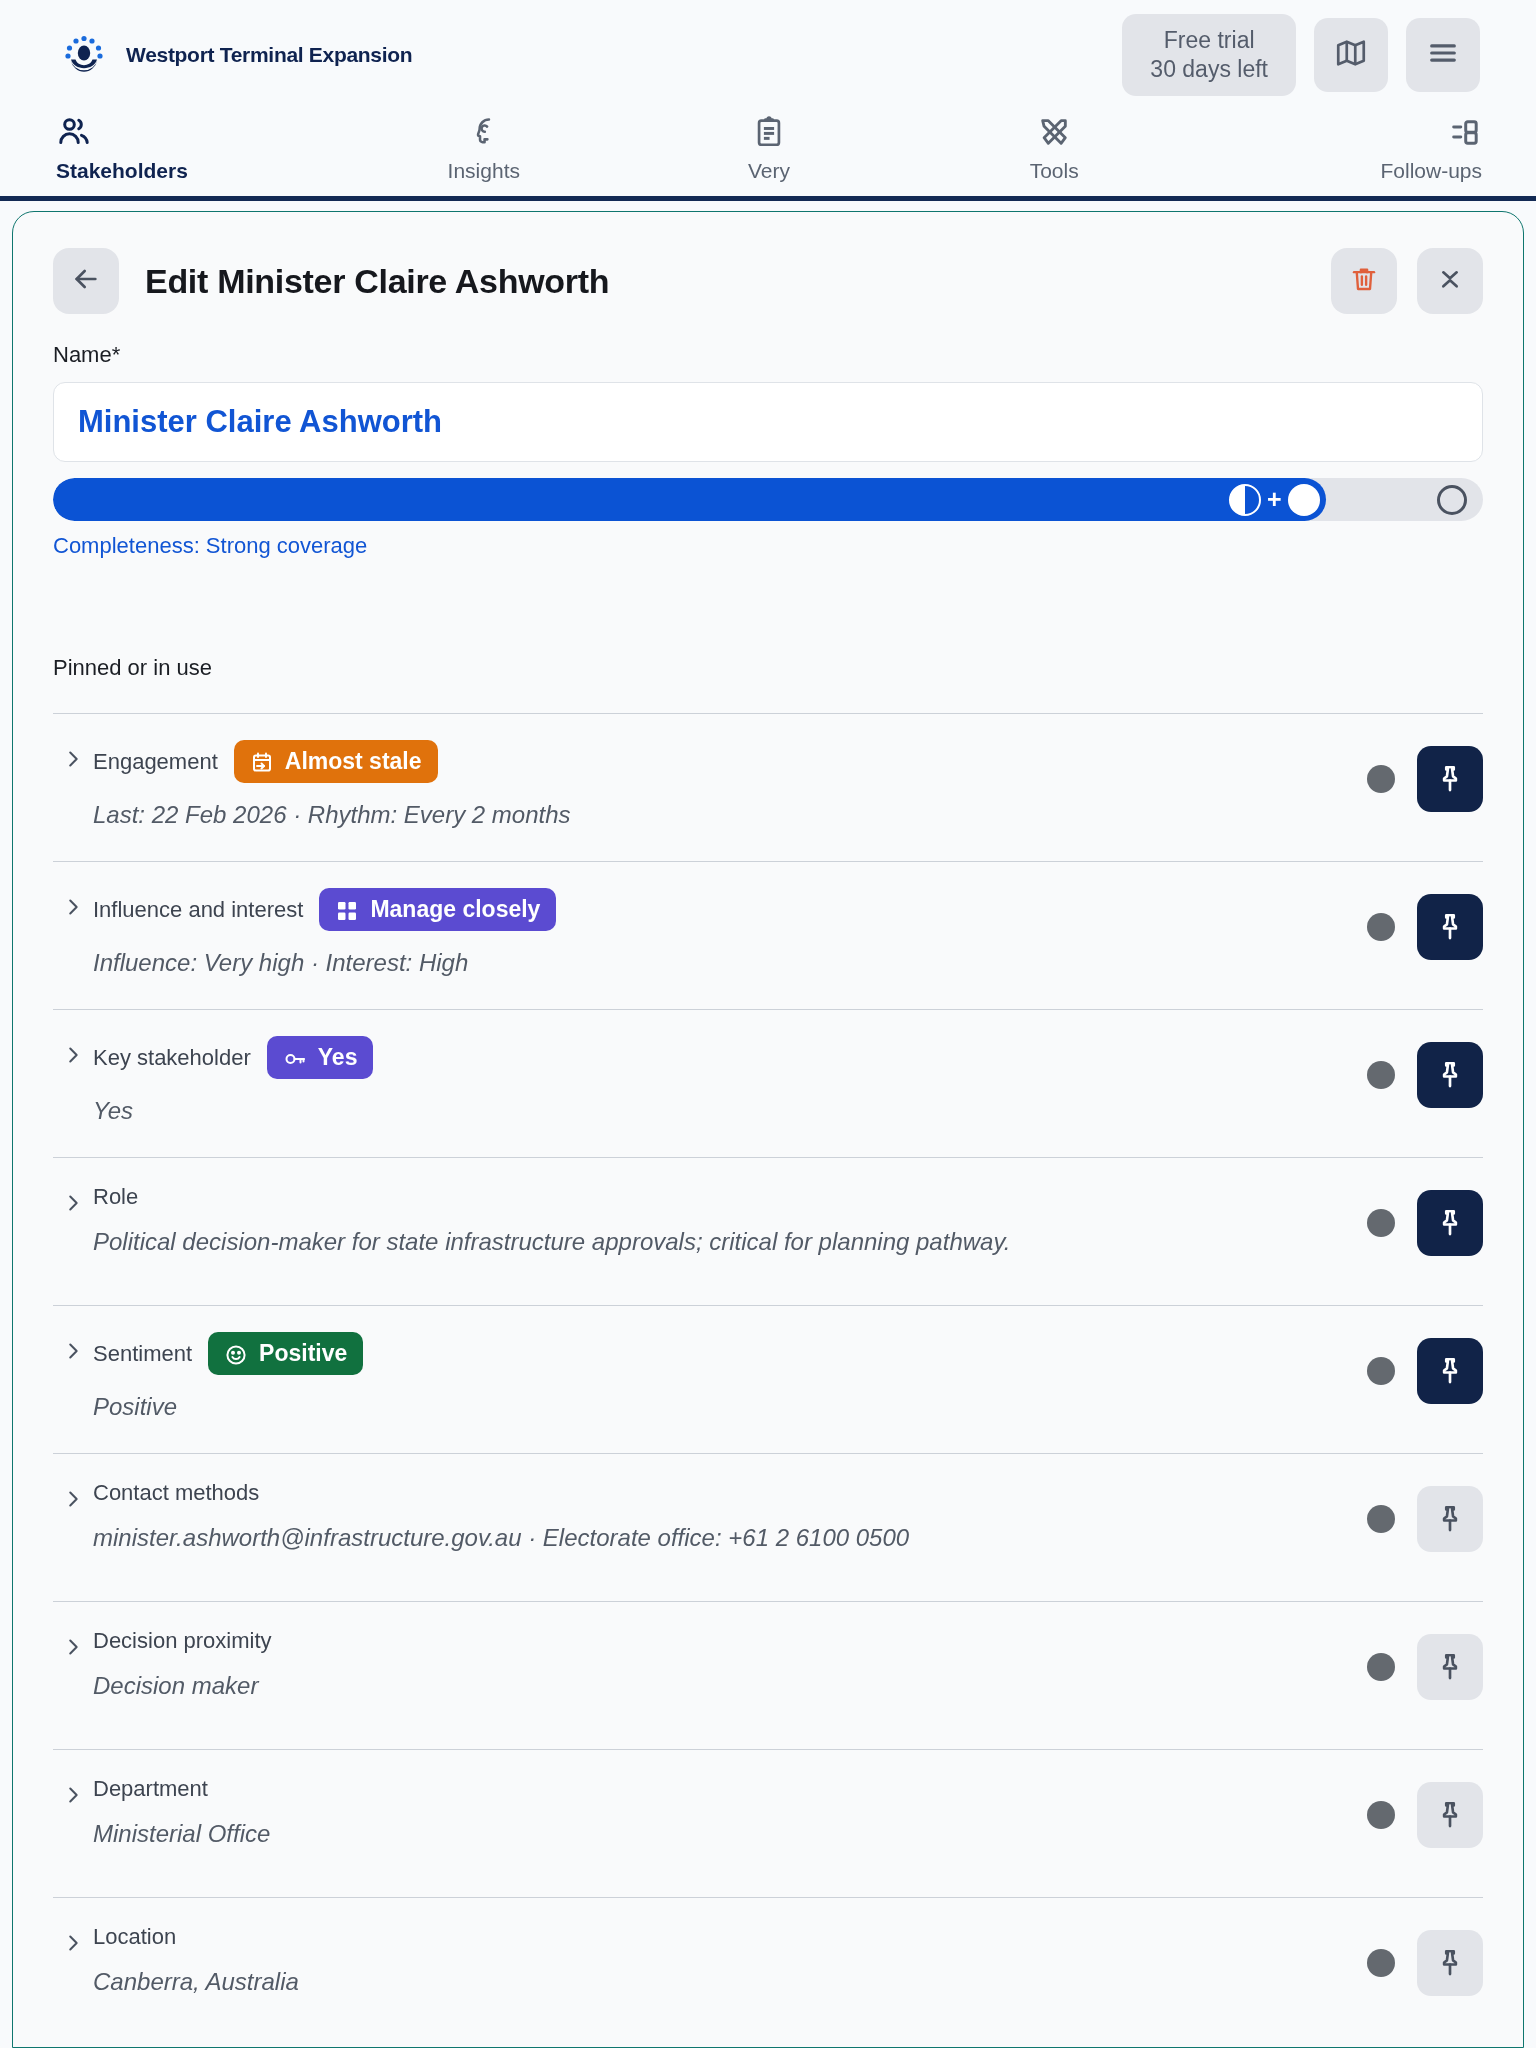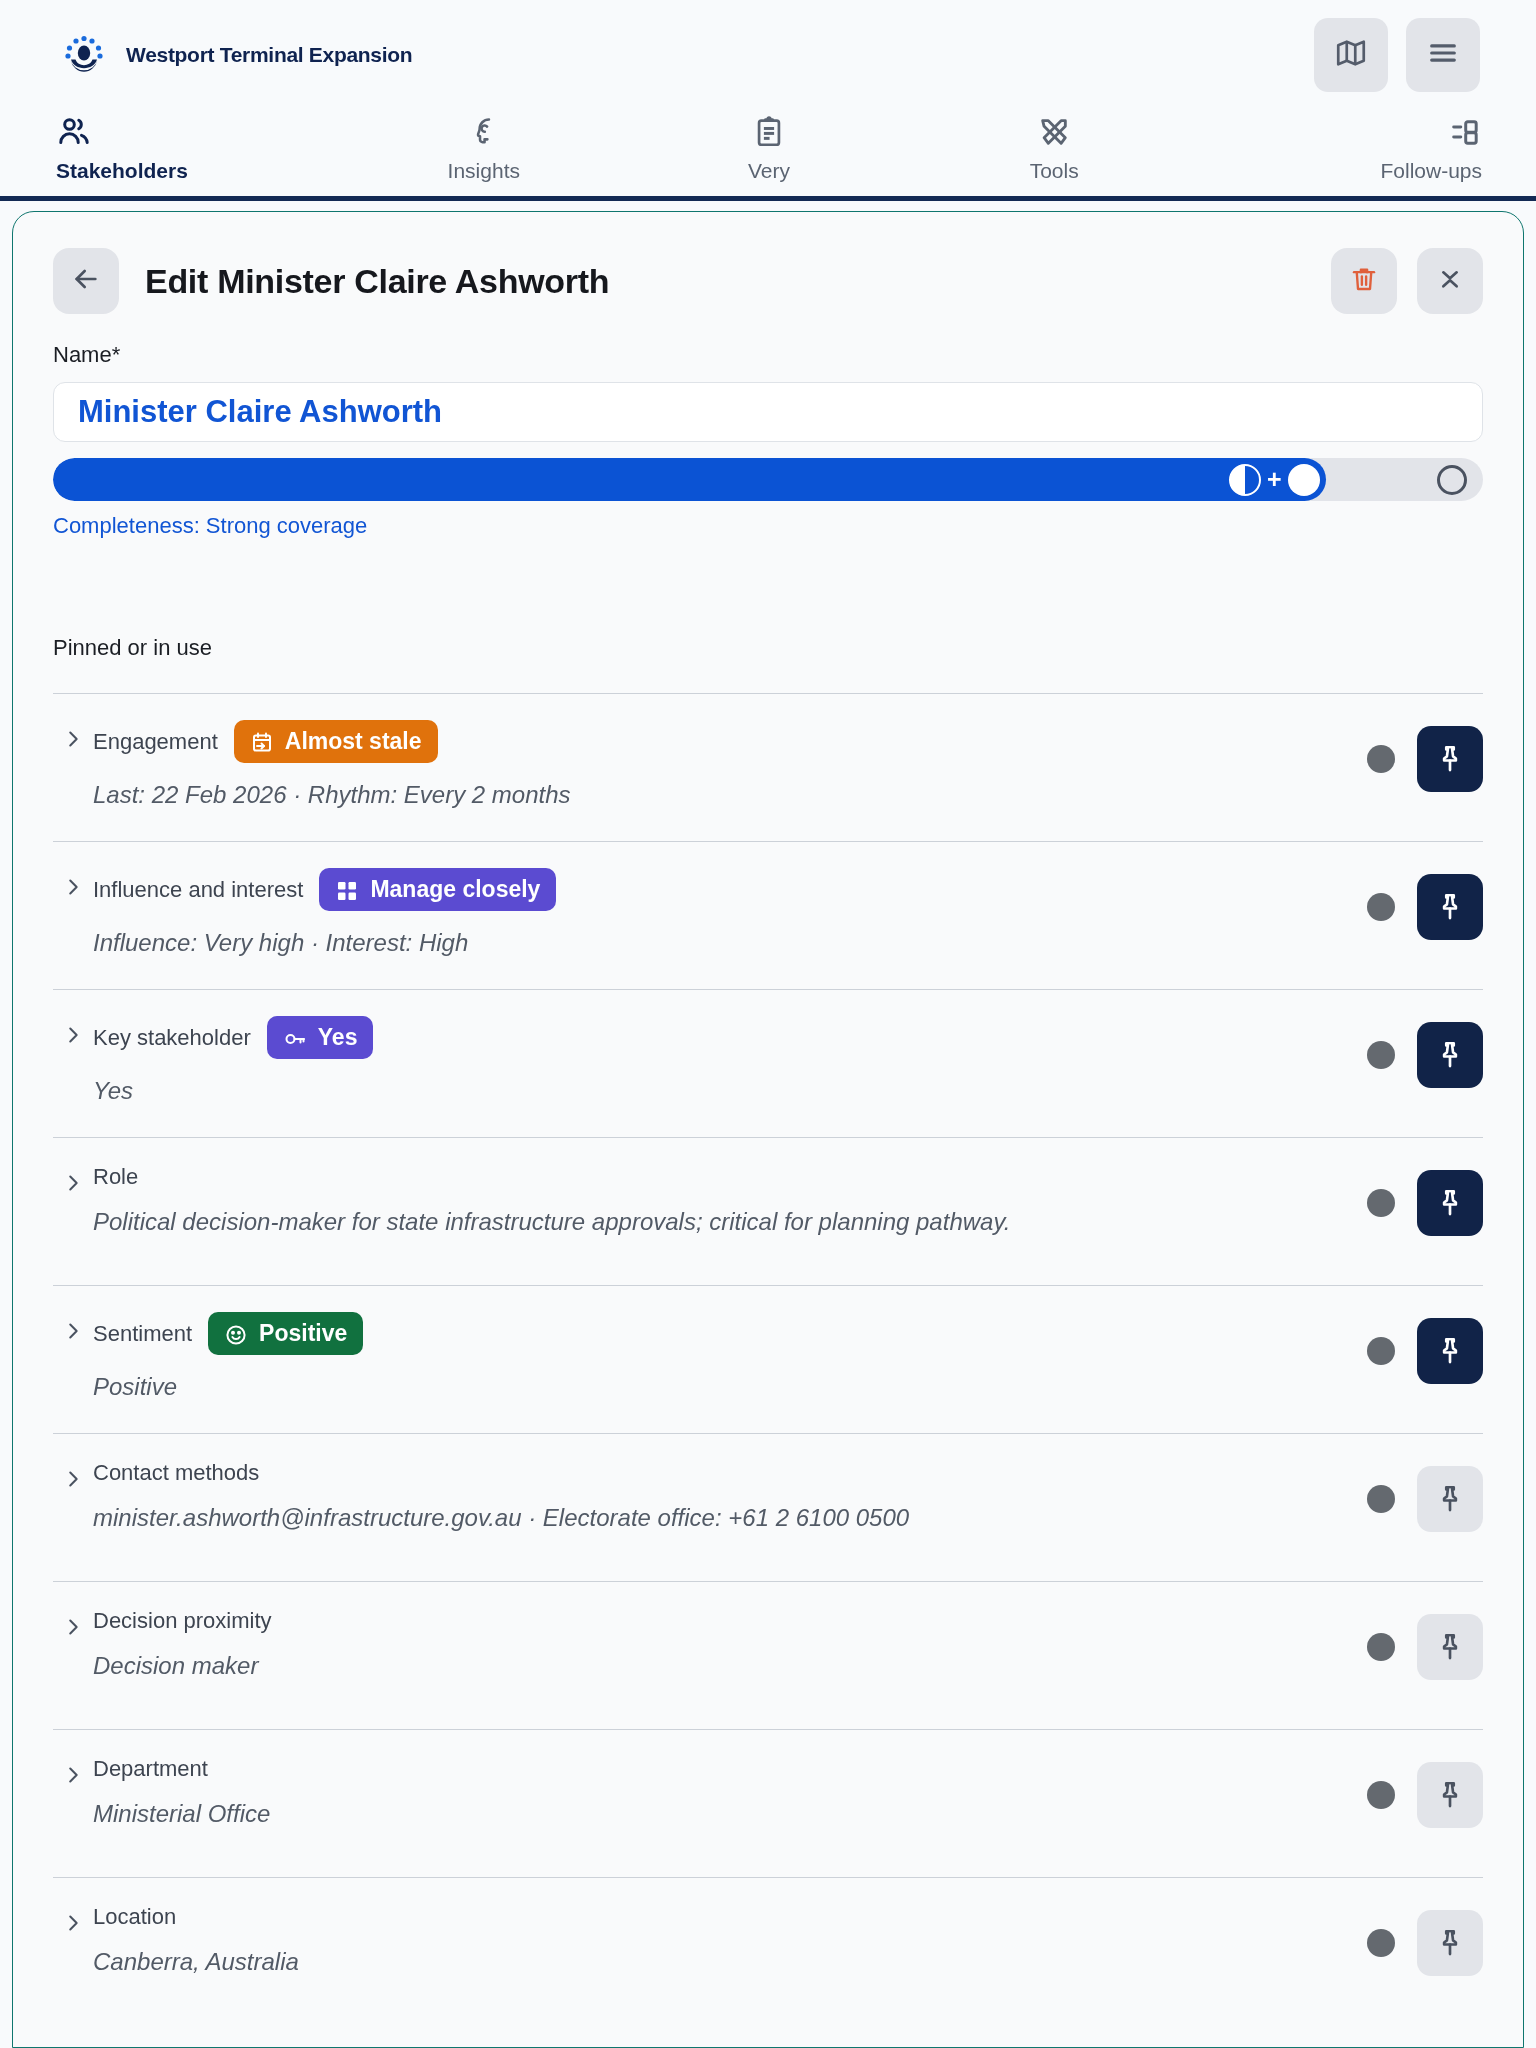--- a/index.html
+++ b/index.html
@@ -111,21 +111,21 @@
   .head-actions { display: flex; gap: 20px; }
 
   
   .field-label {
     font-size: 22px;
     color: #1b1e24;
     margin-bottom: 14px;
   }
   .name-input {
     width: 100%;
-    height: 60px;
+    height: 80px;
     background: #ffffff;
     border: 1px solid #dfe3e8;
     border-radius: 12px;
     display: flex;
     align-items: center;
     padding: 0 24px;
     font-size: 31px;
     font-weight: bold;
     color: #1155d4;
   }
@@ -266,20 +266,24 @@
         <circle cx="6" cy="23" r="2.6" fill="#1a6bdc"></circle>
         <circle cx="38" cy="23" r="2.6" fill="#1a6bdc"></circle>
         <ellipse cx="22" cy="20" rx="6.2" ry="7.6" fill="#0f2350"></ellipse>
         <path d="M8.5 27 A14 14 0 0 0 35.5 27 A14 16 0 0 1 8.5 27 Z" fill="#0f2350"></path>
         <path d="M9 26.5 C12 38, 32 38, 35 26.5 L30.5 26.5 C28 34, 16 34, 13.5 26.5 Z" fill="#0f2350"></path>
       </svg>
     </span>
     <span class="brand-title">Westport Terminal Expansion</span>
   </div>
   <div class="topbar-actions">
+    <div class="trial-pill">
+      <div class="t1">Free trial</div>
+      <div class="t2">30 days left</div>
+    </div>
     <div class="icon-square">
       <span>
         <svg width="34" height="34" viewBox="0 0 24 24" fill="none" stroke="#545c6b" stroke-width="1.9" stroke-linejoin="round">
           <path d="M3 6.5 L9 4 L15 6.5 L21 4 V17.5 L15 20 L9 17.5 L3 20 Z"></path>
           <path d="M9 4 V17.5"></path>
             <path d="M15 6.5 V20"></path>
         </svg>
       </span>
     </div>
     <div class="icon-square">

